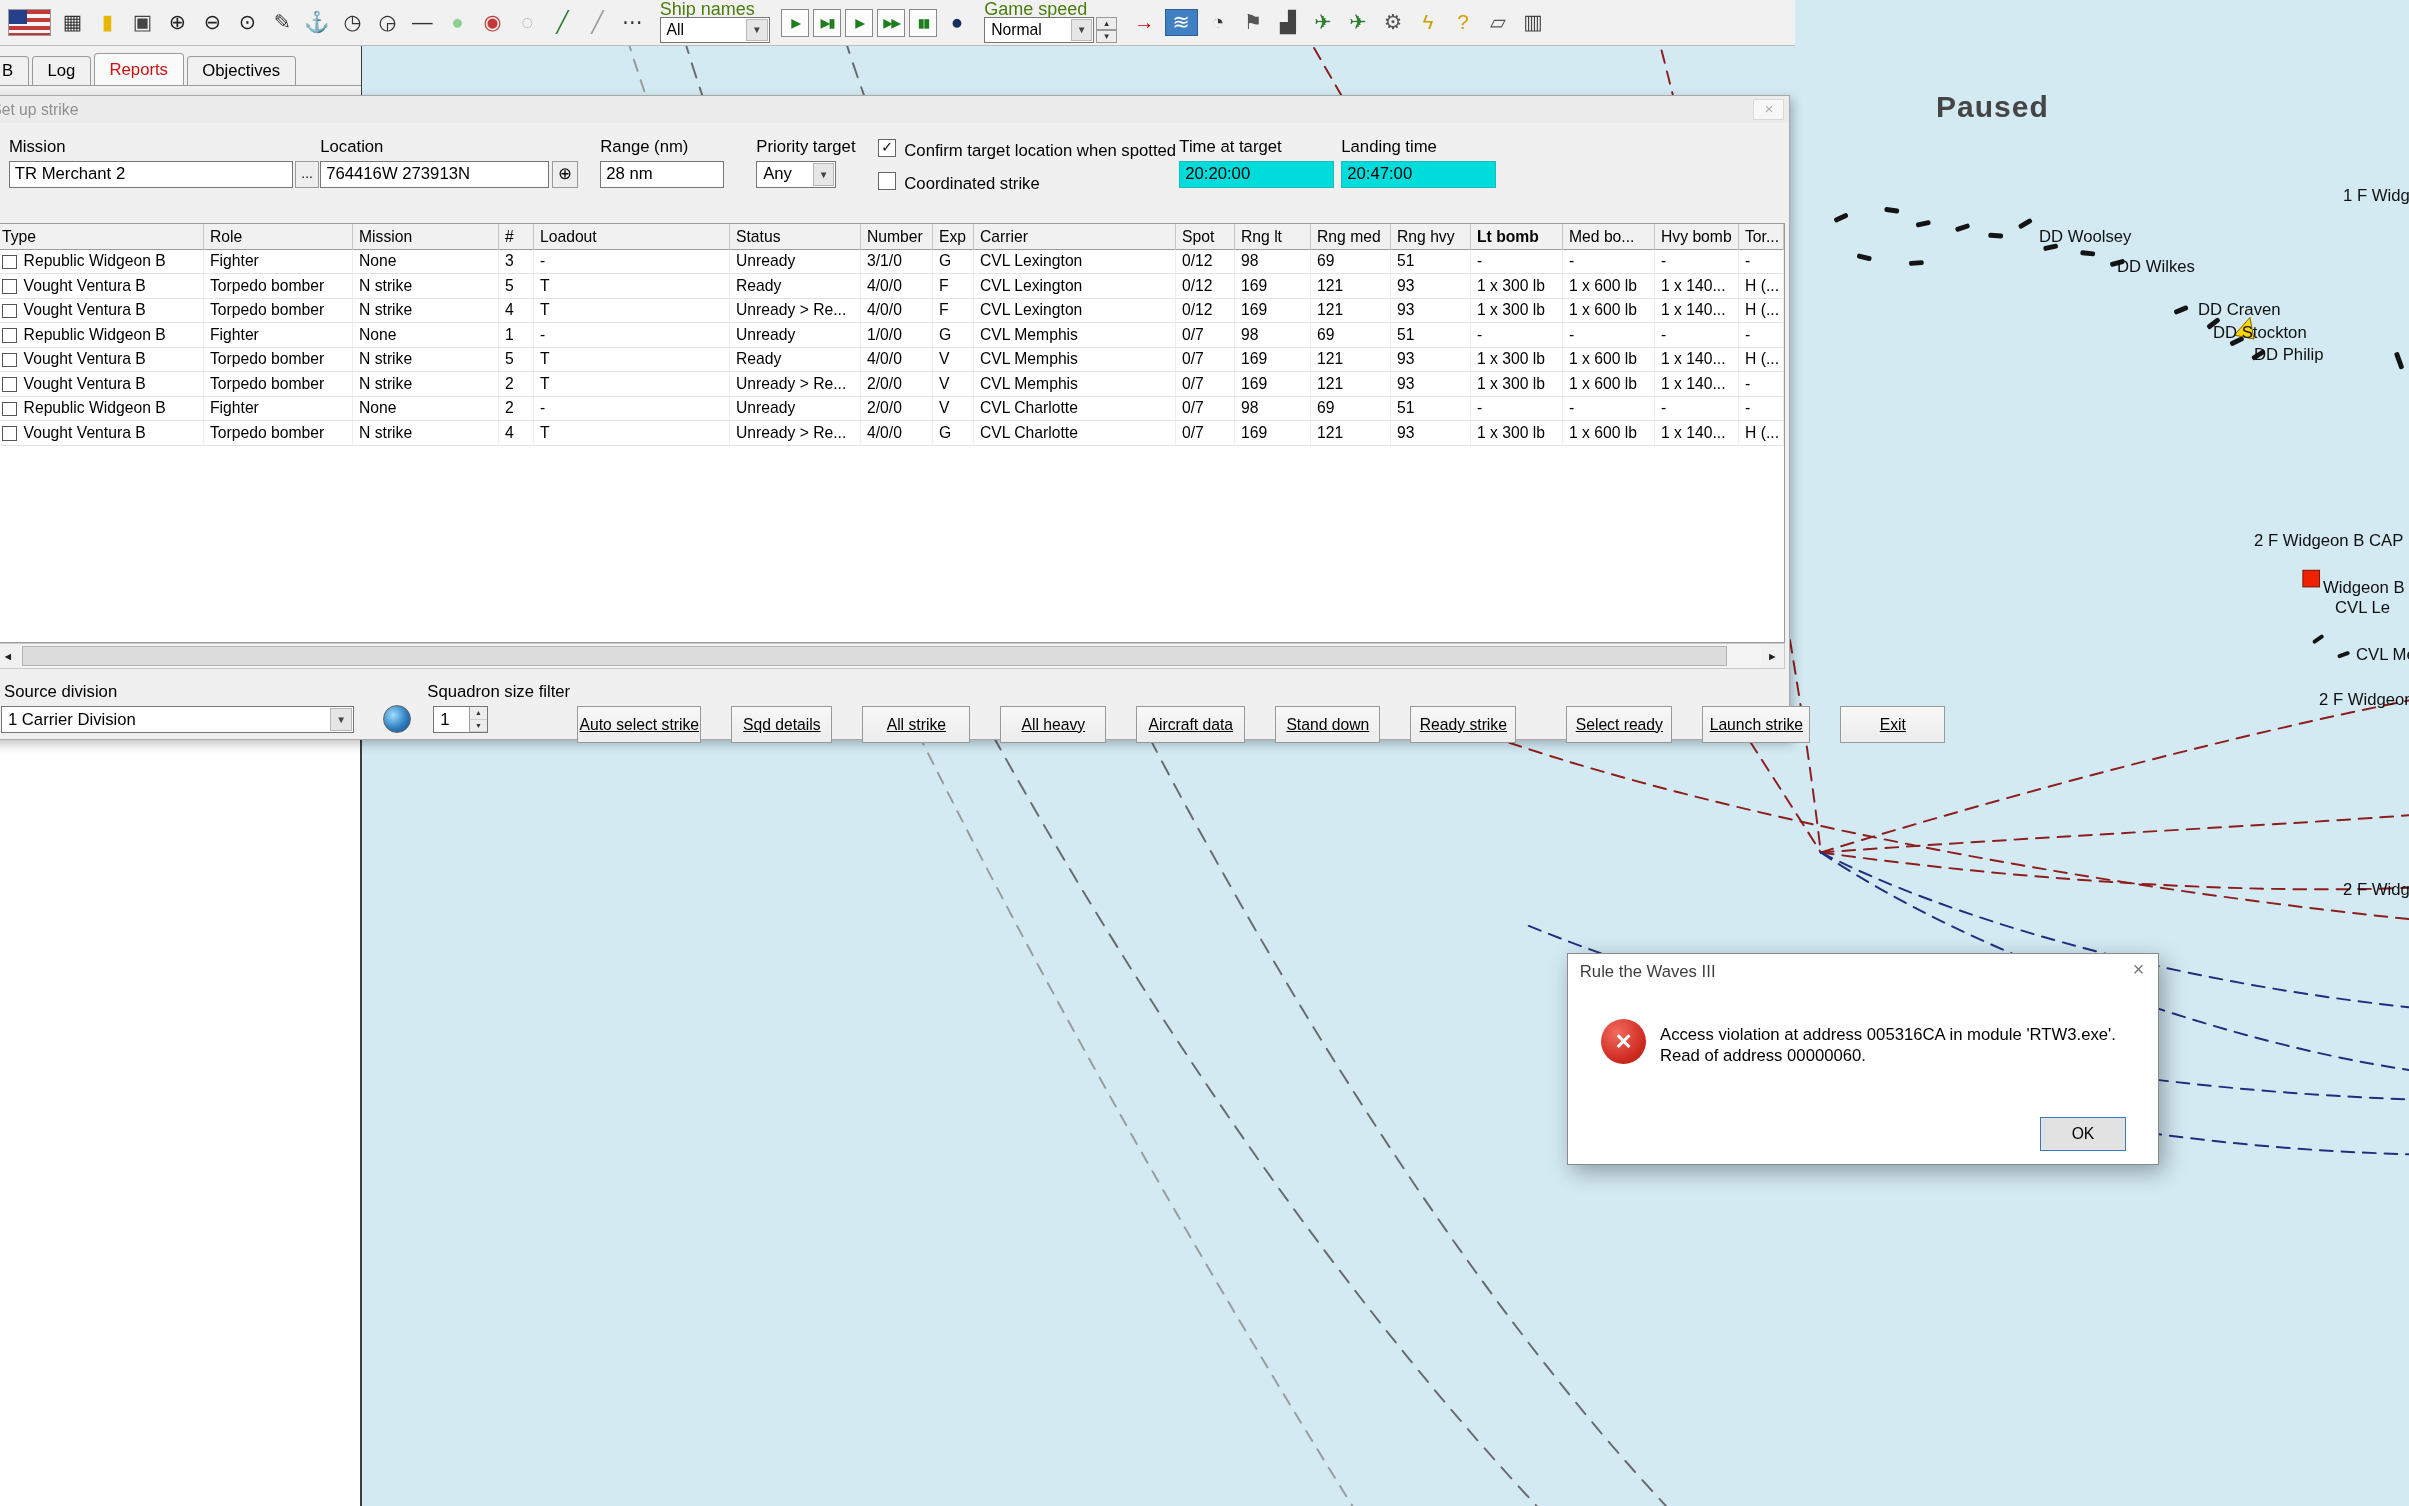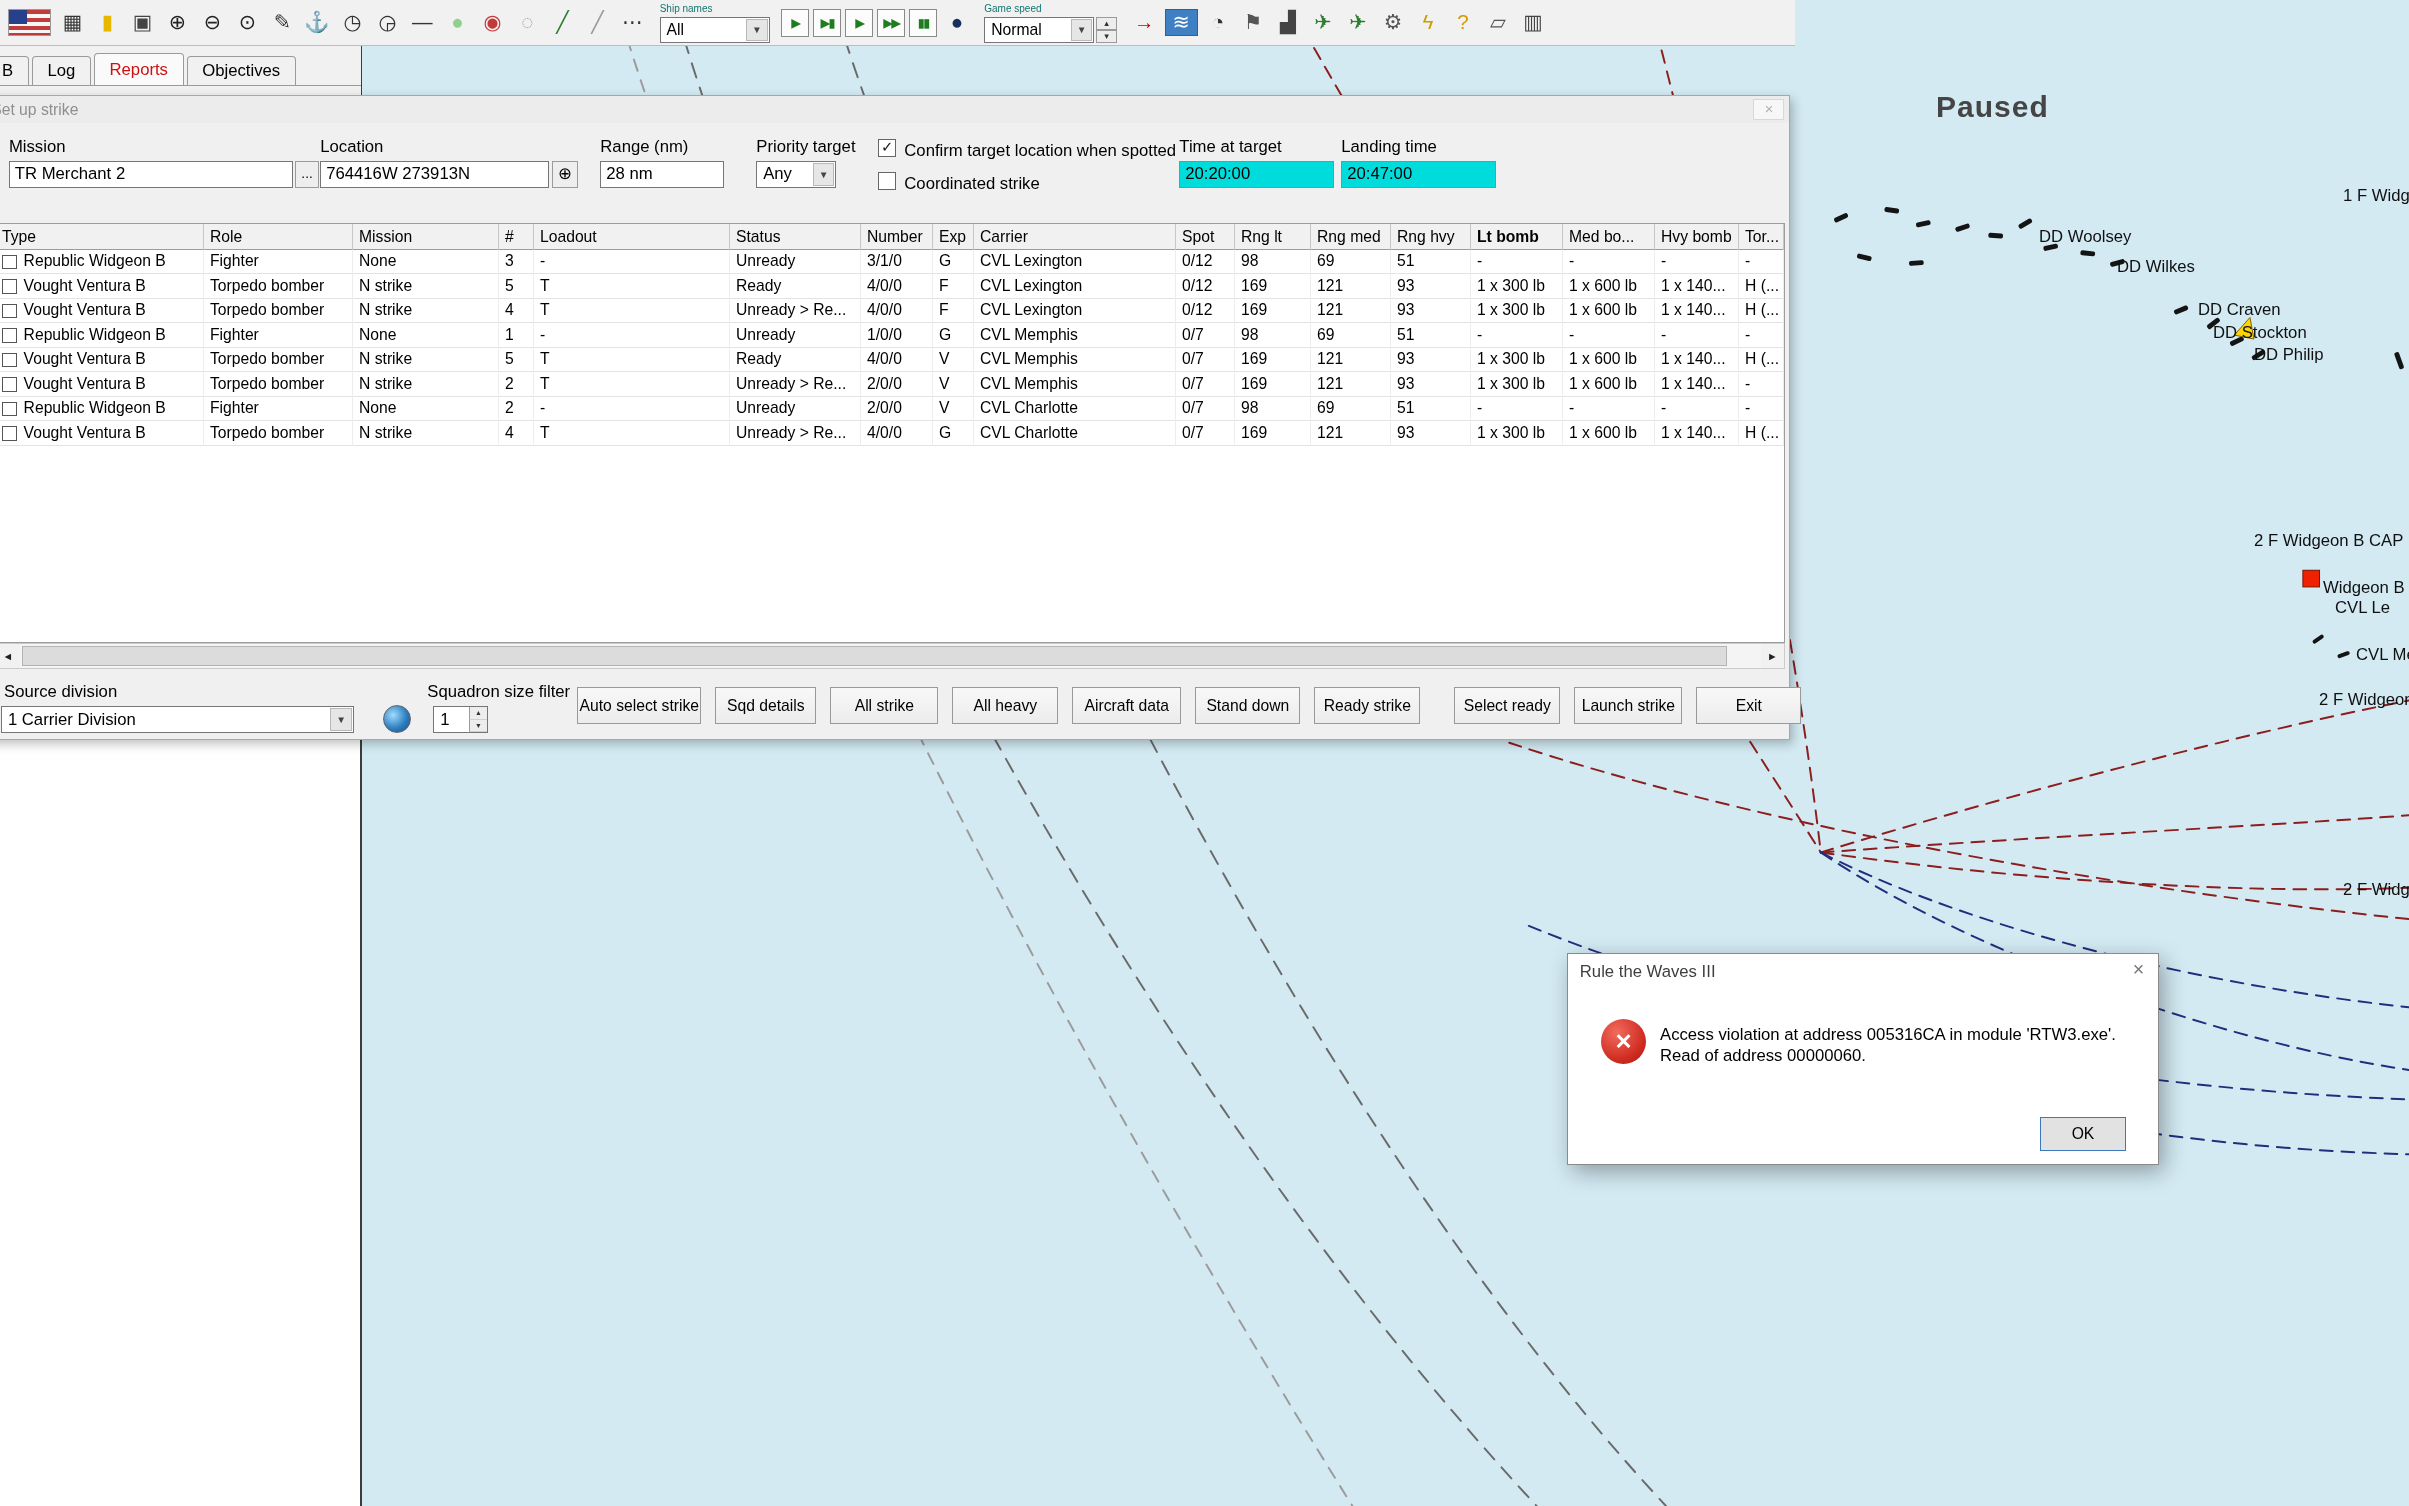--- a/index.html
+++ b/index.html
@@ -12,21 +12,21 @@
   .map-label{position:absolute;font-size:16.7px;color:#101010;white-space:nowrap;}
   #paused{position:absolute;left:1936px;top:90px;font-size:30px;font-weight:bold;color:#454545;letter-spacing:1px;}
 
   
   .toolbar{position:absolute;left:0;top:0;width:1795px;height:46px;background:#f1f1f1;border-bottom:1px solid #bdbdbd;display:flex;align-items:center;padding:0 3.9px;}
   .tb-icons{display:flex;align-items:center;}
   .tool-btn{min-width:35px;height:39px;display:flex;align-items:center;justify-content:center;font-size:20.6px;line-height:1;}
   .flagbox{width:43px;height:27.4px;position:relative;background:repeating-linear-gradient(180deg,#c23b3b 0 3.9px,#f5f5f5 3.9px 7.8px);border:1px solid #999;}
   .flagbox::after{content:"";position:absolute;left:0;top:0;width:18.6px;height:14.7px;background:#26408c;}
   .tb-group{display:flex;flex-direction:column;margin:0 9.8px;}
-  .tb-lbl{font-size:10px;line-height:14.7px;color:#0f766e;}
+  .tb-lbl{font-size:18px;line-height:14.7px;color:#4d7c0f;}
   .tb-row{display:flex;align-items:center;}
   .tb-select{width:110px;height:26.5px;background:#fff;border:1px solid #767676;display:flex;align-items:center;justify-content:space-between;padding-left:5.9px;font-size:15.7px;}
   .dd-arrow{width:21.6px;height:22.5px;margin:1px;background:#e6e6e6;border:1px solid #b8b8b8;display:flex;align-items:center;justify-content:center;font-size:9.8px;color:#444;flex:0 0 auto;}
   .play-btn{width:28px;height:28px;margin:0 2px;border:1px solid #8a8a8a;background:#fcfcfc;color:#1e7d1e;font-weight:bold;font-size:11.8px;display:flex;align-items:center;justify-content:center;letter-spacing:-1px;}
   .play-btn span{color:#1e7d1e;}
   .spin{width:20.6px;height:26.5px;display:flex;flex-direction:column;margin-left:2px;}
   .spin span{flex:1;border:1px solid #9a9a9a;background:#ededed;font-size:7.8px;display:flex;align-items:center;justify-content:center;color:#333;}
 
   
   .left-panel{position:absolute;left:0;top:46px;width:362px;height:1460px;background:#ffffff;border-right:2px solid #3c3c3c;}
@@ -62,21 +62,21 @@
   .sthumb{position:absolute;left:25.5px;top:2px;width:1705px;height:19.6px;background:#dcdcdc;border:1px solid #b4b4b4;}
 
   .f-src-label{position:absolute;left:16.7px;top:586px;font-size:16.7px;white-space:nowrap;}
   .f-combo{position:absolute;left:13.7px;top:610px;width:353px;height:27.4px;background:#fff;border:1px solid #767676;display:flex;align-items:center;justify-content:space-between;padding-left:5.9px;font-size:16.7px;}
   .globe-btn{position:absolute;left:396px;top:609px;width:28px;height:28px;border-radius:50%;border:1px solid #666;background:radial-gradient(circle at 35% 35%,#9fdcff,#2f7fc0 55%,#114d85);}
   .f-sq-label{position:absolute;left:440px;top:586px;font-size:16.7px;white-space:nowrap;}
   .f-spin{position:absolute;left:446px;top:610px;width:55px;height:27.4px;background:#fff;border:1px solid #767676;display:flex;align-items:stretch;justify-content:space-between;}
   .f-spin-val{padding-left:5.9px;font-size:16.7px;line-height:25.5px;}
   .spincol{width:18.6px;display:flex;flex-direction:column;}
   .spincol span{flex:1;border-left:1px solid #9a9a9a;border-bottom:1px solid #d0d0d0;background:#ededed;font-size:6.9px;display:flex;align-items:center;justify-content:center;color:#333;}
-  .fbuttons{position:absolute;left:590px;top:591px;display:flex;gap:14px;}
+  .fbuttons{position:absolute;left:590px;top:610px;display:flex;gap:30px;text-decoration:underline;}
   .fbtn{height:37px;background:linear-gradient(#f8f8f8,#ececec);border:1px solid #999;font-size:15.7px;display:flex;align-items:center;justify-content:center;white-space:nowrap;flex:0 0 auto;}
 
   
   .err{position:absolute;left:1567px;top:953px;width:592px;height:212px;background:#fff;border:1px solid #8a8a8a;box-shadow:4.9px 6.9px 21.6px rgba(0,0,0,0.35);}
   .err-title{position:absolute;left:11.8px;top:7.8px;font-size:16.7px;color:#3f3f3f;}
   .err-close{position:absolute;right:13.7px;top:3.9px;font-size:19.6px;color:#777;}
   .err-icon{position:absolute;left:33px;top:65px;width:45px;height:45px;border-radius:50%;background:radial-gradient(circle at 35% 30%,#f26b5e,#cf2b20 65%,#a81a10);display:flex;align-items:center;justify-content:center;}
   .err-icon span{color:#fff;font-size:21.6px;font-weight:bold;}
   .err-msg{position:absolute;left:92px;top:71px;font-size:16.7px;line-height:20.6px;color:#000;}
   .err-ok{position:absolute;left:472px;top:163px;width:86px;height:34px;background:#e2e2e2;border:1px solid #3c78bd;font-size:15.7px;display:flex;align-items:center;justify-content:center;}

